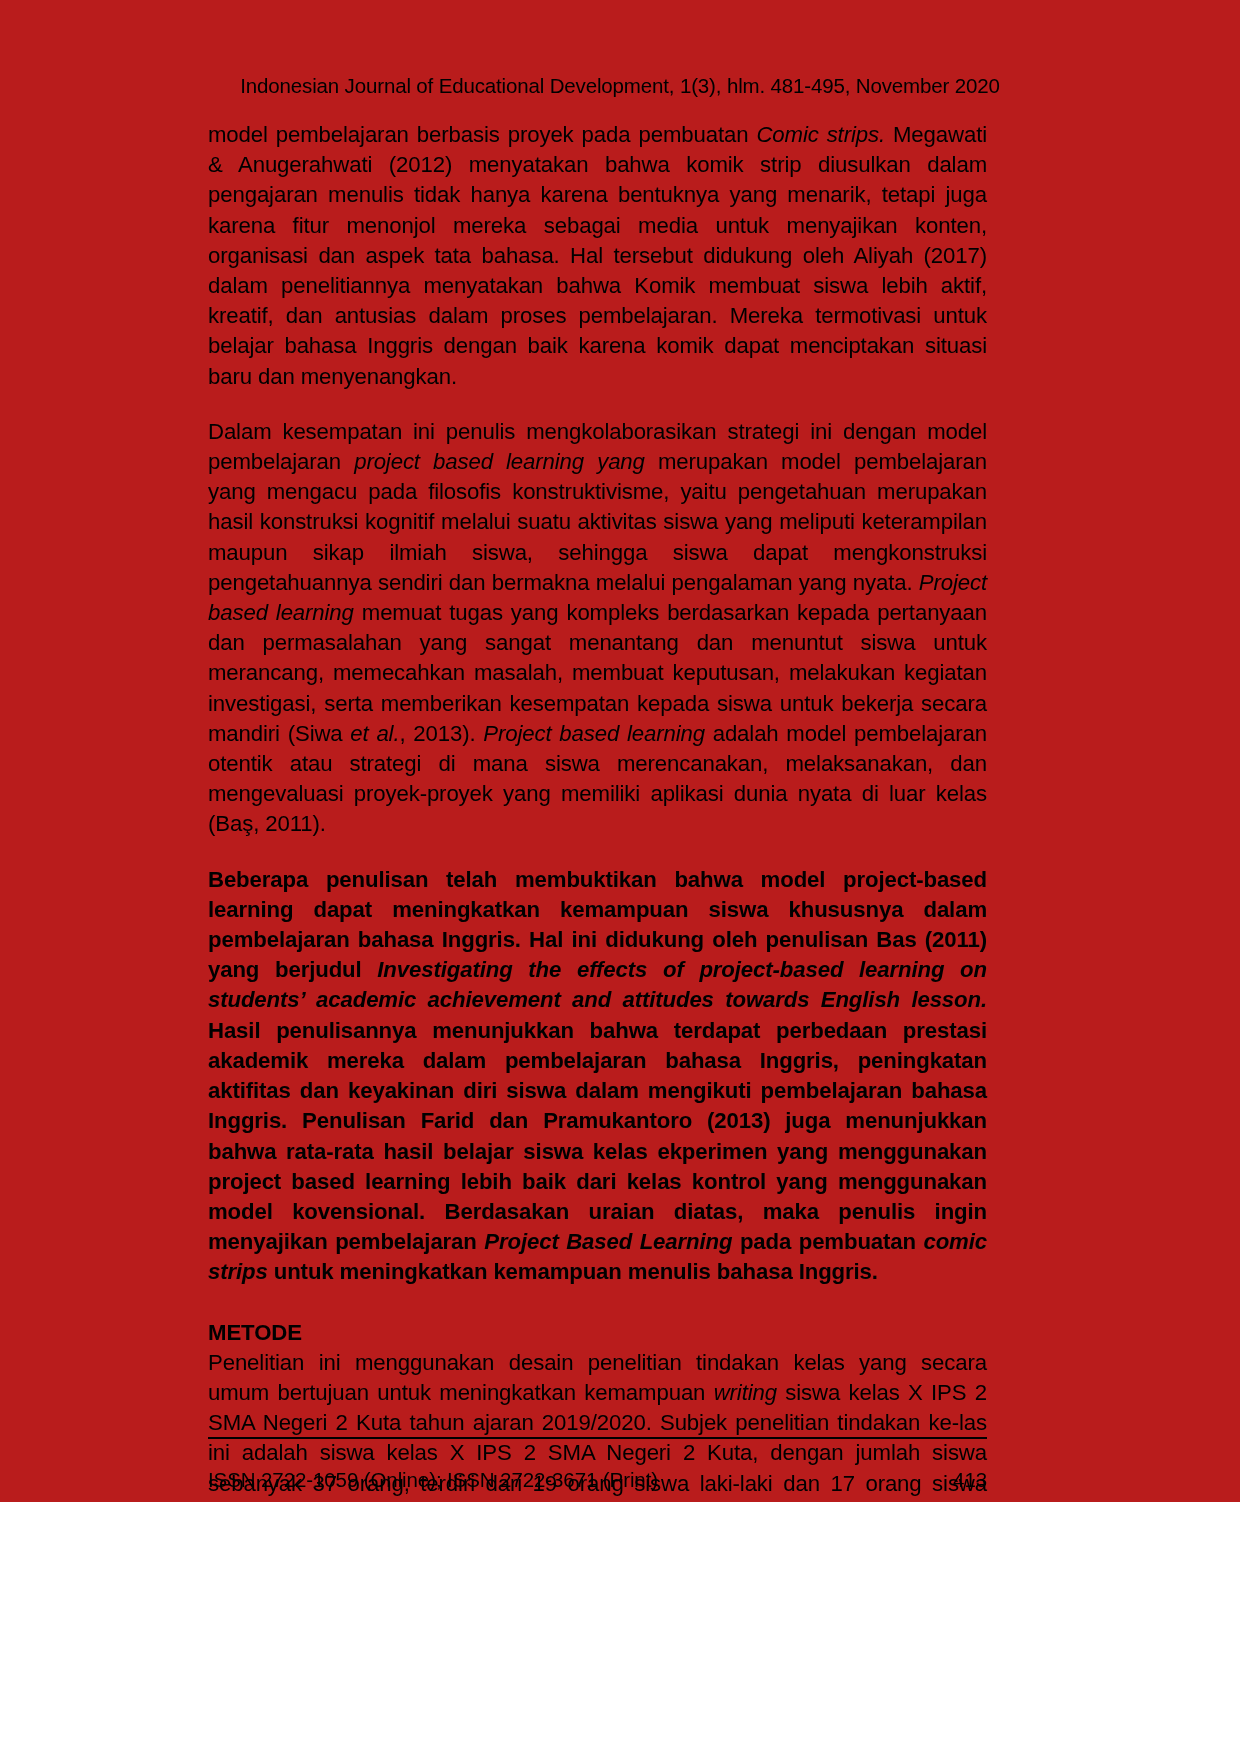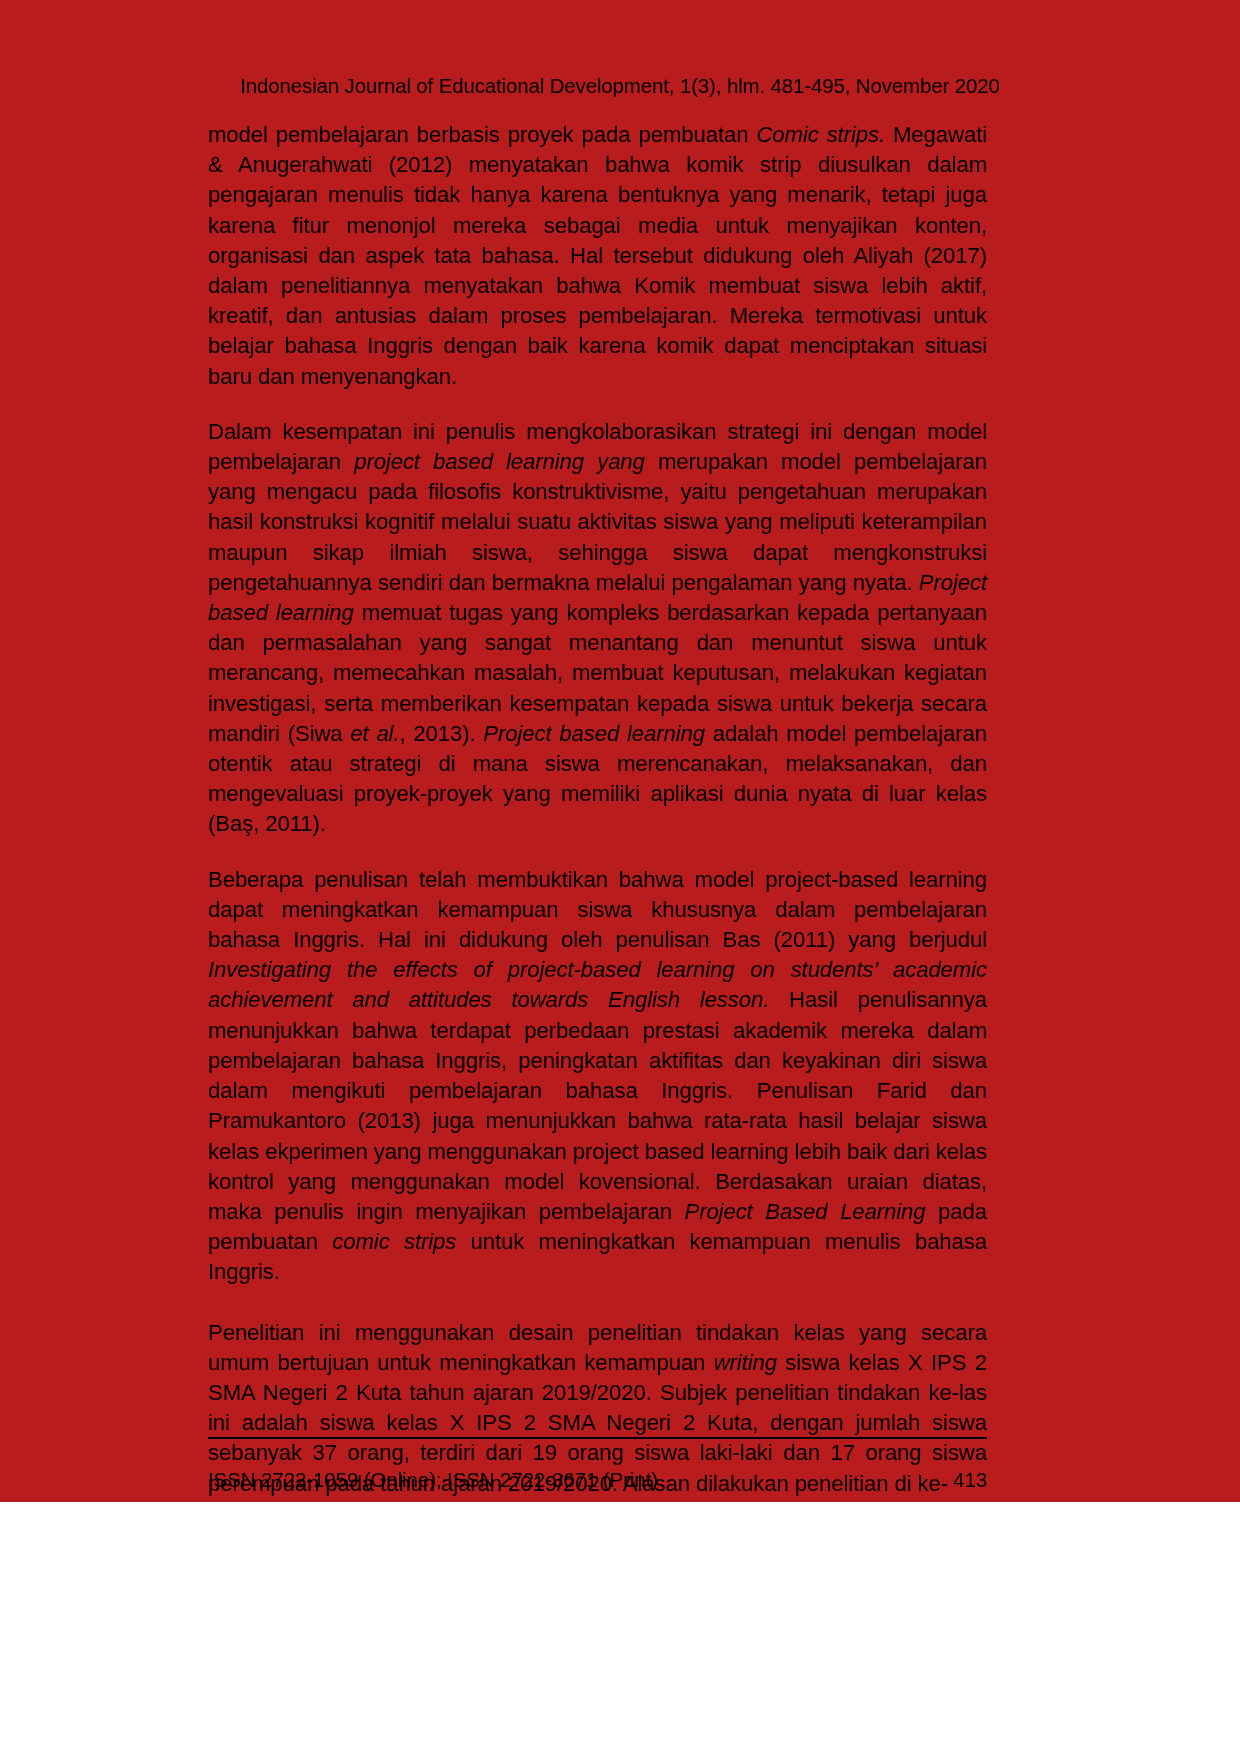--- a/index.html
+++ b/index.html
@@ -46,21 +46,21 @@
     line-height: 30.2px;
     text-align: justify;
     text-justify: inter-word;
     -webkit-hyphens: none;
     hyphens: none;
     letter-spacing: -0.12px;
     word-spacing: 0px;
   }
   p.body-par:last-child { margin-bottom: 0; }
 
-  p.tight { margin-bottom: 0; }
+  p.tight { margin-bottom: 0; font-weight: bold; }
 
   h2.section-head {
     margin: 0;
     font-size: 22.2px;
     line-height: 30.2px;
     font-weight: bold;
     text-align: left;
     letter-spacing: -0.1px;
   }
 
@@ -103,20 +103,21 @@
   <div class="column">
 
     <p class="body-par"><span>model pembelajaran berbasis proyek pada pembuatan </span><i>Comic strips.</i><span> Megawati &amp; Anugerahwati (2012) menyatakan bahwa komik strip diusulkan dalam pengajaran menulis tidak hanya karena bentuknya yang menarik, tetapi juga karena fitur menonjol mereka sebagai media untuk menyajikan konten, organisasi dan aspek tata bahasa. Hal tersebut didukung oleh Aliyah (2017) dalam penelitiannya menyatakan bahwa Komik membuat siswa lebih aktif, kreatif, dan antusias dalam proses pembelajaran. Mereka termotivasi untuk belajar bahasa Inggris dengan baik karena komik dapat menciptakan situasi baru dan menyenangkan.</span></p>
 
     <p class="body-par"><span>Dalam kesempatan ini penulis mengkolaborasikan strategi ini dengan model pembelajaran </span><i>project based learning yang</i><span> merupakan model pembelajaran yang mengacu pada filosofis konstruktivisme, yaitu pengetahuan merupakan hasil konstruksi kognitif melalui suatu aktivitas siswa yang meliputi keterampilan maupun sikap ilmiah siswa, sehingga siswa dapat mengkonstruksi pengetahuannya sendiri dan bermakna melalui pengalaman yang nyata. </span><i>Project based learning</i><span> memuat tugas yang kompleks berdasarkan kepada pertanyaan dan permasalahan yang sangat menantang dan menuntut siswa untuk merancang, memecahkan masalah, membuat keputusan, melakukan kegiatan investigasi, serta memberikan kesempatan kepada siswa untuk bekerja secara mandiri (Siwa </span><i>et al.</i><span>, 2013). </span><i>Project based learning</i><span> adalah model pembelajaran otentik atau strategi di mana siswa merencanakan, melaksanakan, dan mengevaluasi proyek-proyek yang memiliki aplikasi dunia nyata di luar kelas (Baş, 2011).</span></p>
 
     <p class="body-par tight"><span>Beberapa penulisan telah membuktikan bahwa model project-based learning dapat meningkatkan kemampuan siswa khususnya dalam pembelajaran bahasa Inggris. Hal ini didukung oleh penulisan Bas (2011) yang berjudul </span><i>Investigating the effects of project-based learning on students’ academic achievement and attitudes towards English lesson.</i><span> Hasil penulisannya menunjukkan bahwa terdapat perbedaan prestasi akademik mereka dalam pembelajaran bahasa Inggris, peningkatan aktifitas dan keyakinan diri siswa dalam mengikuti pembelajaran bahasa Inggris. Penulisan Farid dan Pramukantoro (2013) juga menunjukkan bahwa rata-rata hasil belajar siswa kelas ekperimen yang menggunakan project based learning lebih baik dari kelas kontrol yang menggunakan model kovensional. Berdasakan uraian diatas, maka penulis ingin menyajikan pembelajaran </span><i>Project Based Learning</i><span> pada pembuatan </span><i>comic strips</i><span> untuk meningkatkan kemampuan menulis bahasa Inggris.</span></p>
 
     <div class="spacer-line"></div>
 
+    <h2 class="section-head">METODE</h2>
 
     <p class="body-par"><span>Penelitian ini menggunakan desain penelitian tindakan kelas yang secara umum bertujuan untuk meningkatkan kemampuan </span><i>writing</i><span> siswa kelas X IPS 2 SMA Negeri 2 Kuta tahun ajaran 2019/2020. Subjek penelitian tindakan ke-las ini adalah siswa kelas X IPS 2 SMA Negeri 2 Kuta, dengan jumlah siswa sebanyak 37 orang,  terdiri dari 19 orang siswa laki-laki dan 17 orang siswa perempuan pada tahun ajaran 2019/2020. Alasan dilakukan penelitian di ke-</span></p>
 
   </div>
 
   <div class="footer-rule"></div>
 
   <div class="footer">
     <span class="footer-issn">ISSN 2722-1059 (Online); ISSN 2722-3671 (Print)</span>
     <span class="footer-page">413</span>

